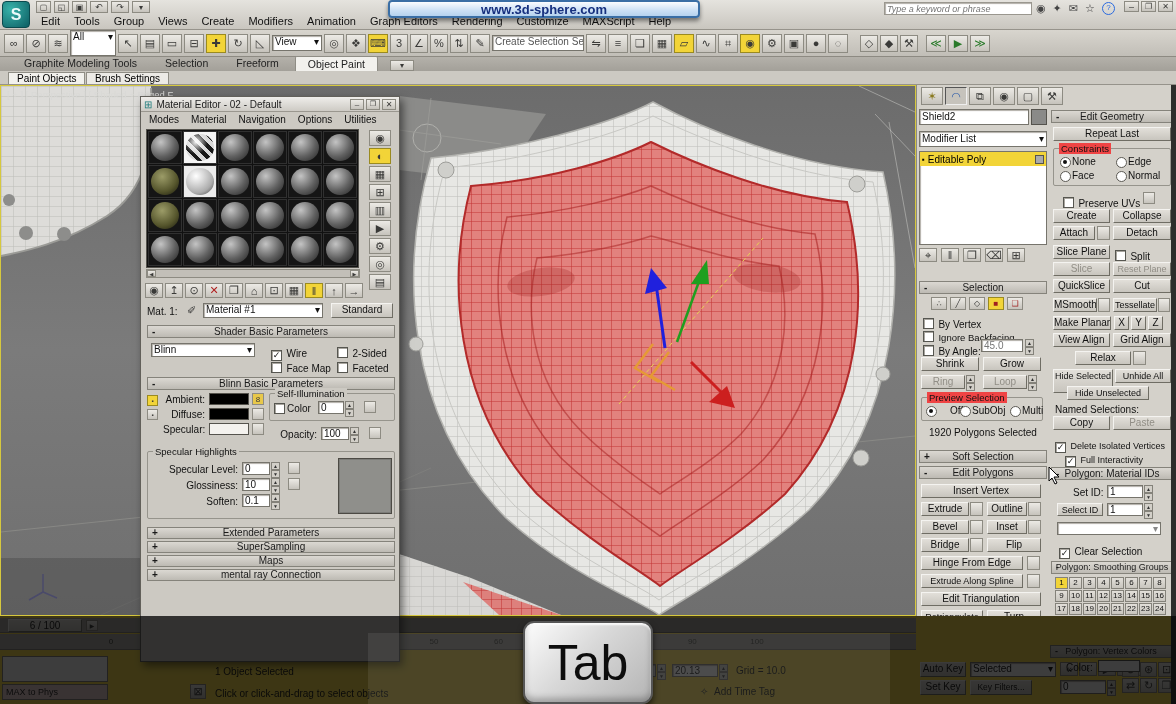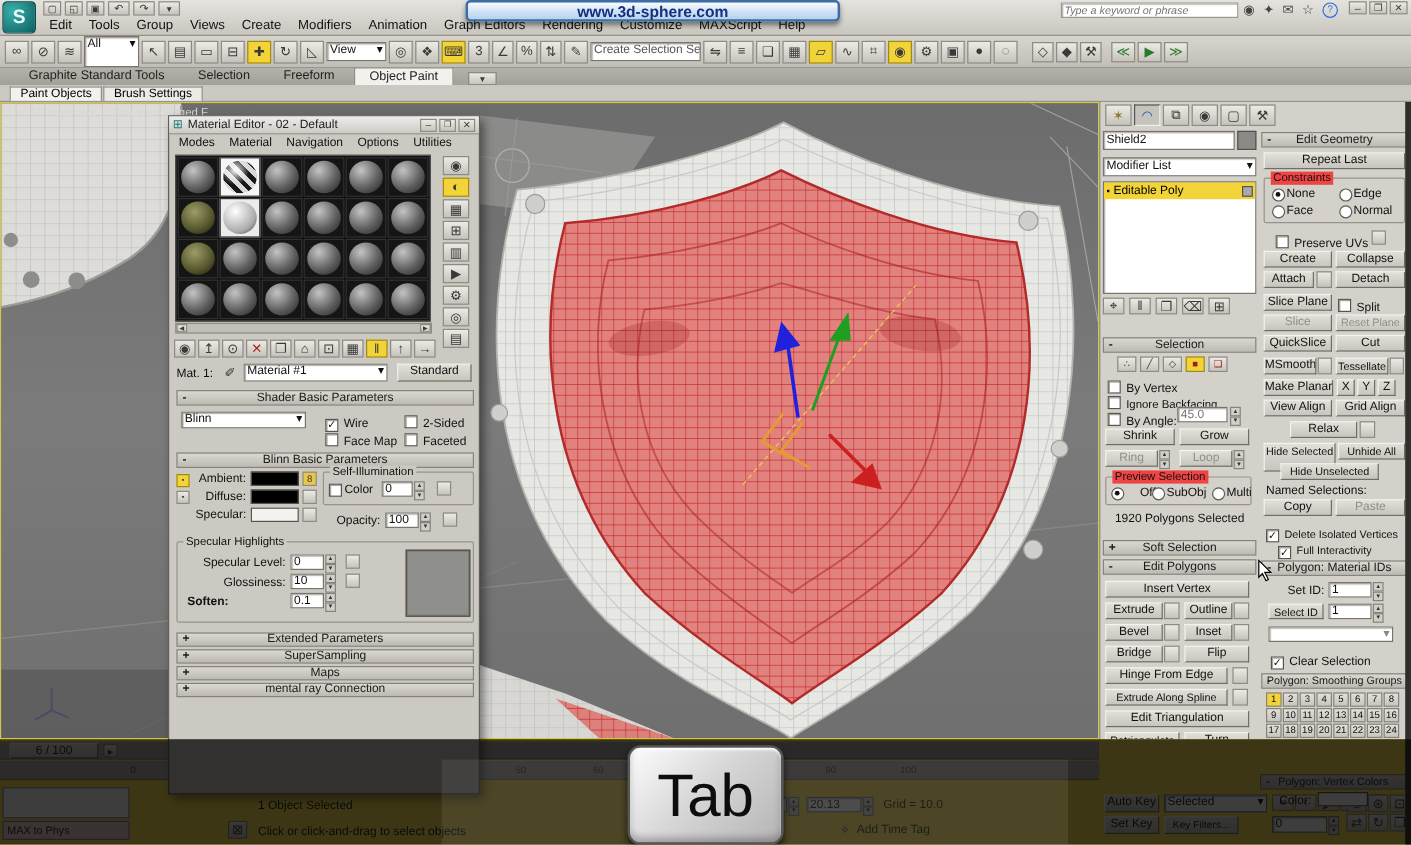--- a/index.html
+++ b/index.html
@@ -142,21 +142,21 @@
     <span class="ico" style="width:18px;height:17px;">◆</span>
     <span class="ico" style="width:18px;height:17px;margin-right:6px;">⚒</span>
     <span class="ico" style="width:20px;height:17px;color:#2a7a2a;">≪</span>
     <span class="ico" style="width:20px;height:17px;color:#2a7a2a;">▶</span>
     <span class="ico" style="width:20px;height:17px;color:#2a7a2a;">≫</span>
   </div>
 
   <div class="abs" style="left:0;top:57px;width:1176px;height:14px;background:linear-gradient(#b4b1aa,#a3a099);z-index:10;display:flex;align-items:flex-end;padding-left:12px;">
     <div style="display:flex;">
 
-    <div class="rtab">Graphite Standard Tools</div>
+    <div class="rtab">Graphite Modeling Tools</div>
         <div class="rtab">Selection</div>
         <div class="rtab">Freeform</div>
         <div class="rtab">Object Paint</div>
       </div>
     <span class="ico" style="width:24px;height:11px;margin-left:8px;font-size:8px;">▾</span>
   </div>
   <div class="abs" style="left:0;top:71px;width:1176px;height:14px;background:#ccc9c2;border-bottom:1px solid #96938b;z-index:10;">
     <div class="abs" style="left:8px;top:1px;height:12px;padding:0 8px;background:#f2f1ed;border:1px solid #8f8d85;border-bottom:none;font-size:10px;line-height:11px;">Paint Objects</div>
     <div class="abs" style="left:86px;top:1px;height:12px;padding:0 8px;background:#eceae6;border:1px solid #8f8d85;border-bottom:none;font-size:10px;line-height:11px;">Brush Settings</div>
   </div>
@@ -417,21 +417,21 @@
           <i>▼</i>
         </span>
       <span class="ico" style="position:absolute;left:140px;top:10px;width:12px;height:12px;"></span>
       <span class="lbl" style="position:absolute;left:8px;top:28px;width:82px;text-align:right;">Glossiness:</span>
       <span class="fld" style="position:absolute;left:94px;top:26px;width:28px;height:13px;">10</span>
       <span class="sp" style="position:absolute;left:123px;top:26px;">
           <i>▲</i>
           <i>▼</i>
         </span>
       <span class="ico" style="position:absolute;left:140px;top:26px;width:12px;height:12px;"></span>
-      <span class="lbl" style="position:absolute;left:8px;top:44px;width:82px;text-align:left;font-weight:bold;">Soften:</span>
+      <span class="lbl" style="position:absolute;left:8px;top:44px;width:82px;text-align:right;">Soften:</span>
       <span class="fld" style="position:absolute;left:94px;top:42px;width:28px;height:13px;">0.1</span>
       <span class="sp" style="position:absolute;left:123px;top:42px;">
           <i>▲</i>
           <i>▼</i>
         </span>
       <div style="position:absolute;left:190px;top:6px;width:52px;height:54px;background:#8f8f8b;border:1px solid #4c4a44;box-shadow:inset 0 0 0 1px #7c7c78;"></div>
     </div>
 
     <div class="abs" style="left:6px;top:430px;width:248px;">
 

